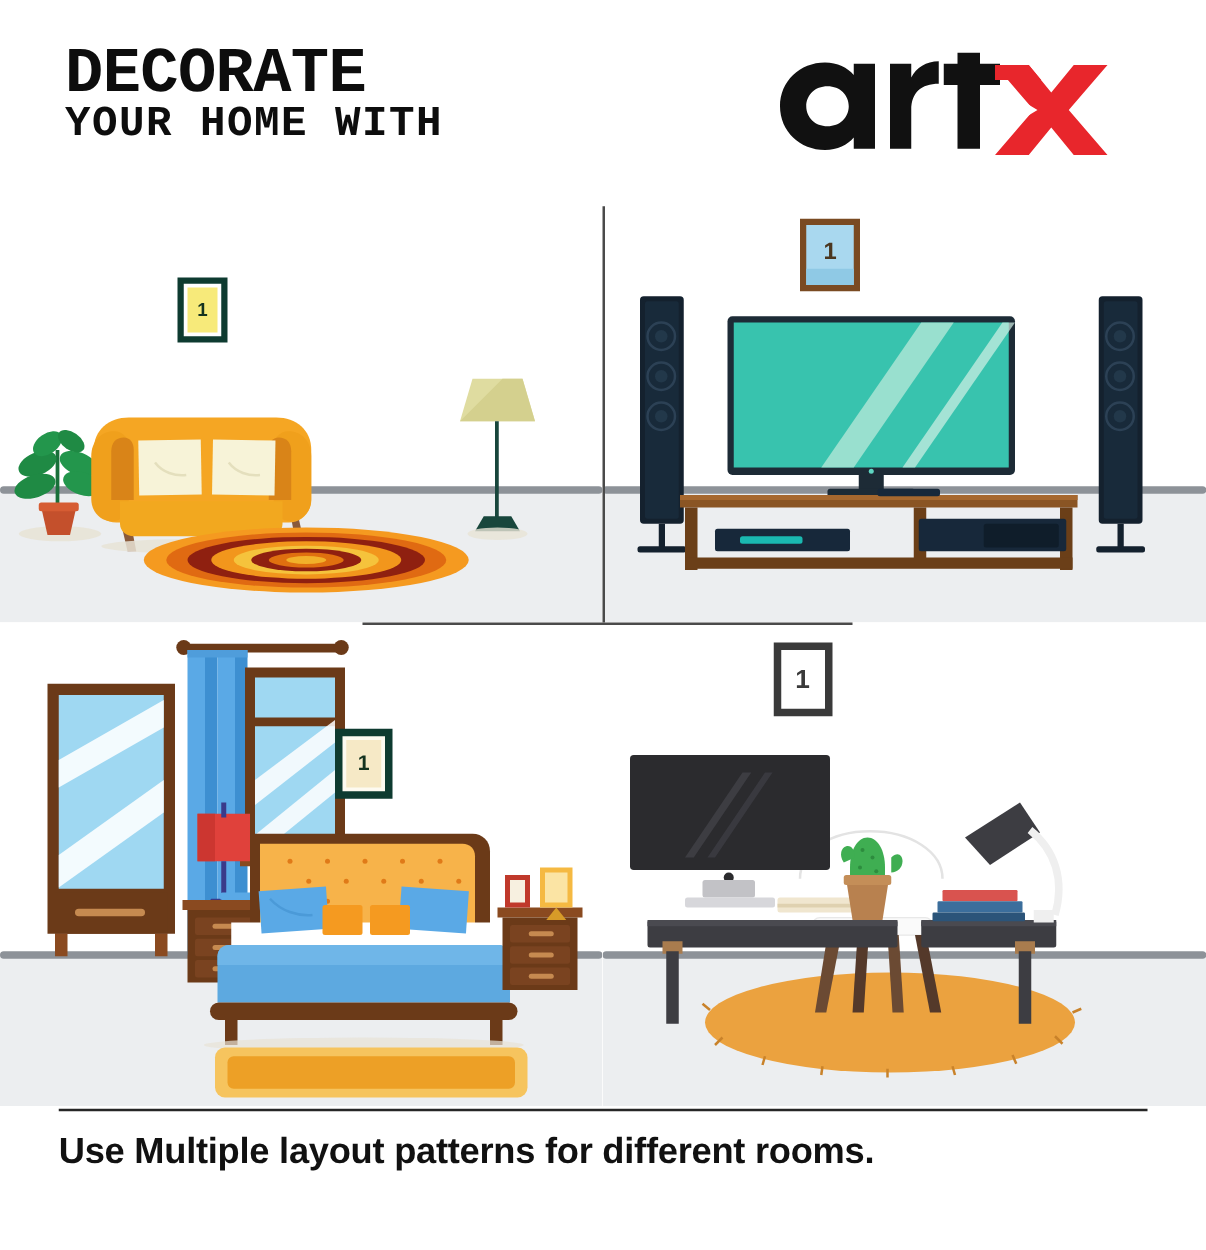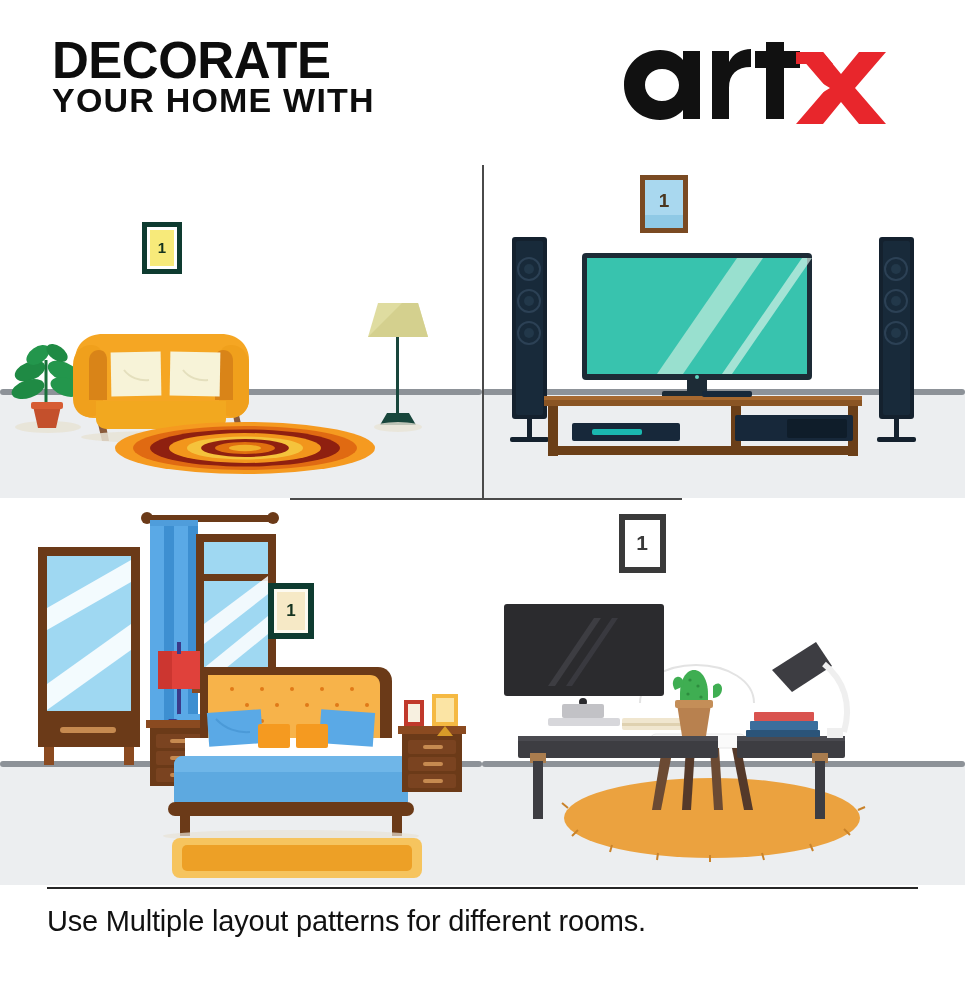--- a/index.html
+++ b/index.html
@@ -1,20 +1,20 @@
 <!DOCTYPE html>
 <html><head>
 <meta charset="utf-8">
 <style>
   html,body{margin:0;padding:0;background:#ffffff;}
   body{width:965px;height:1000px;font-family:"Liberation Sans",sans-serif;overflow:hidden;}
   .page{position:relative;width:965px;height:1000px;background:#fff;}
 
   
-  .header{position:absolute;left:0;top:0;width:965px;height:165px;}
+  .header{position:absolute;left:0;top:0;width:965px;height:165px;font-family:Liberation Mono, monospace;}
   .headline{position:absolute;left:52px;top:38px;line-height:0.92;}
   .headline .l1{font-size:51px;font-weight:800;letter-spacing:-0.5px;color:#0d0d0d;display:block;}
   .headline .l2{font-size:34px;font-weight:700;letter-spacing:1.2px;color:#0d0d0d;display:block;margin-top:0;}
 
   .logo{position:absolute;left:616px;top:42px;height:86px;display:flex;align-items:center;}
   .logo svg{display:block;}
 
   
   .scenes{position:absolute;left:0;top:165px;width:965px;height:720px;}
   .quad{position:absolute;overflow:hidden;}
@@ -22,21 +22,21 @@
   .q-tv{left:482px;top:0;width:483px;height:333px;}
   .q-bd{left:0;top:333px;width:482px;height:387px;}
   .q-of{left:482px;top:333px;width:483px;height:387px;}
 
   
   .v-div{position:absolute;left:482px;top:165px;width:2px;height:333px;background:#4a4a4a;}
   .h-div{position:absolute;left:290px;top:498px;width:392px;height:2px;background:#4a4a4a;}
 
   
   .cap-rule{position:absolute;left:47px;top:887px;width:871px;height:2px;background:#262626;}
-  .caption{position:absolute;left:47px;top:905px;width:871px;font-size:29px;font-weight:400;
+  .caption{position:absolute;left:47px;top:905px;width:871px;font-size:29px;font-weight:700;
            color:#111;letter-spacing:-0.2px;}
 
   .quad svg{display:block;width:100%;height:100%;}
 </style>
 </head>
 <body>
 
 <div class="page">
 
   <div class="header">

